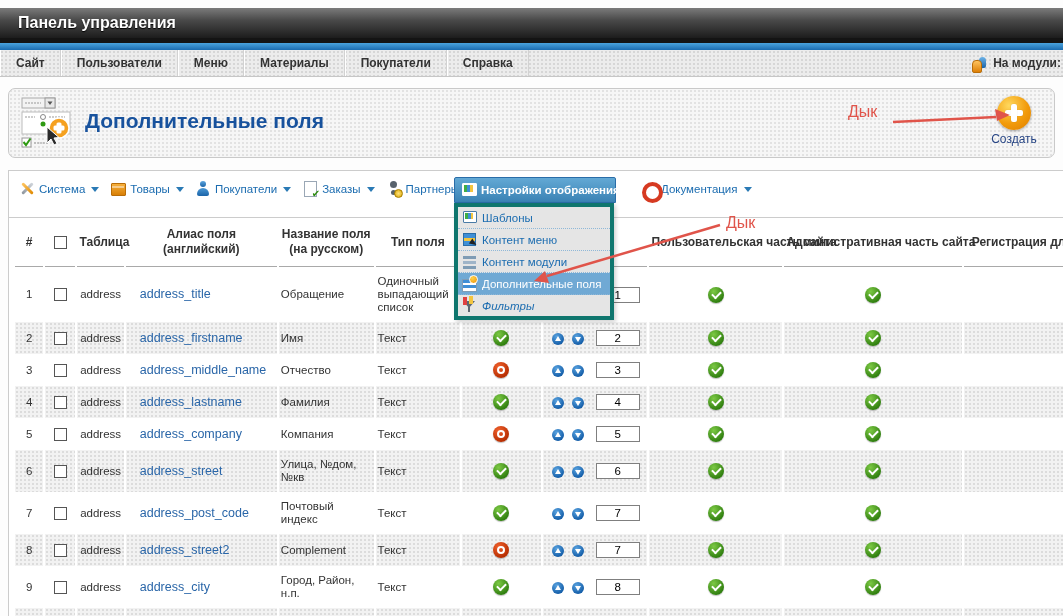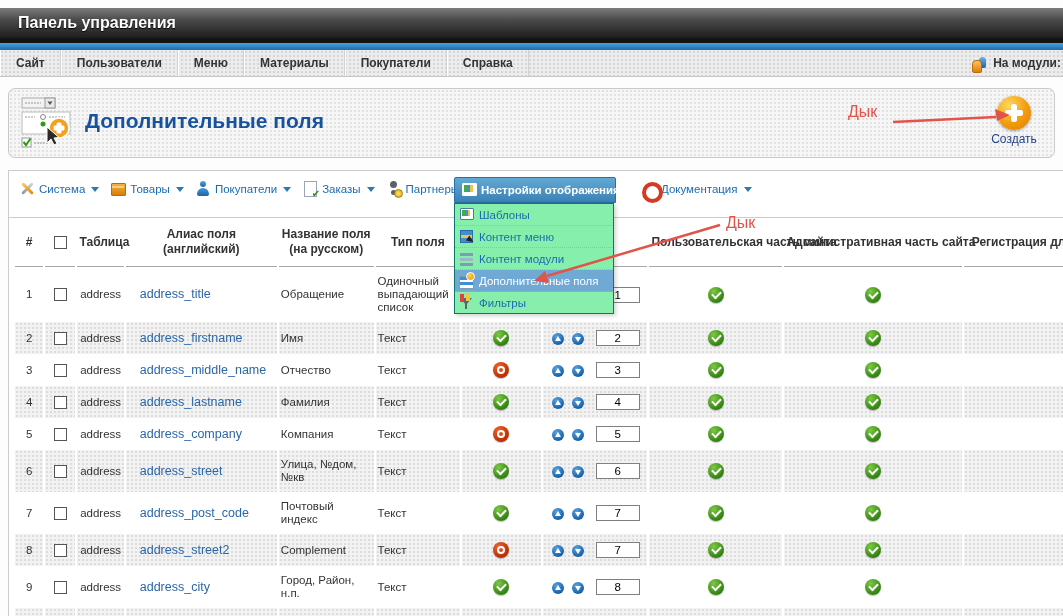--- a/index.html
+++ b/index.html
@@ -53,25 +53,25 @@
   .tb-item { display:flex; align-items:center; gap:4px; font-size:11.5px; color:#1b6cb0; cursor:pointer; white-space:nowrap; }
   .caret { width:0; height:0; border-left:4px solid transparent; border-right:4px solid transparent;
     border-top:5px solid #2a7ab5; margin-left:2px; }
   .tb-active-wrap { position:absolute; left:445px; top:6px; width:162px; }
   .tb-active-wrap .tb-item { background:linear-gradient(#63a9d5,#3a82b4); border:1px solid #2a6da8;
     color:#fff; font-weight:bold; padding:4px 6px; border-radius:2px 2px 0 0; }
   .tb-active-wrap .tb-item .caret { border-top-color:#fff; margin-left:auto; }
   .tb-right { position:absolute; left:632px; top:10px; }
 
   
-  .dropdown { position:absolute; left:0; top:100%; width:160px; background:#86efac; border:1px solid #0f766e;
+  .dropdown { position:absolute; left:0; top:100%; width:160px; background:#e5e5e5; border:4px solid #0f766e;
     box-shadow:2px 2px 4px rgba(0,0,0,.18); z-index:30; }
   .dd-item { display:flex; align-items:center; gap:5px; padding:3px 4px; font-size:11.5px; color:#1b6cb0;
     border-bottom:1px dotted #8fb8d8; cursor:pointer; min-height:21px; }
-  .dd-item:last-child { border-bottom:none; }
+  .dd-item:last-child { border-bottom:none;font-style:italic; }
   .dd-item.selected { background:#70a9d4; color:#fff; }
 
   
   .tablewrap { border-top:1px solid #ccc; }
   table { table-layout:fixed; border-collapse:separate; border-spacing:2px 0; margin-left:4px; width:1114px; font-size:11.5px; color:#333; }
   th { font-size:12px; font-weight:bold; color:#333; padding:9px 2px; border-bottom:1px solid #a9a9a9; vertical-align:middle; line-height:1.25; }
   th.nowrap { white-space:nowrap; overflow:visible; }
   th.left { text-align:left; padding-left:8px; }
   td { padding:8px 2px; vertical-align:middle; line-height:13px; }
   tr.stripe td { background-color:#f2f2f2; background-image:radial-gradient(#dcdcdc 0.8px,transparent 0.8px); background-size:4px 4px; }

